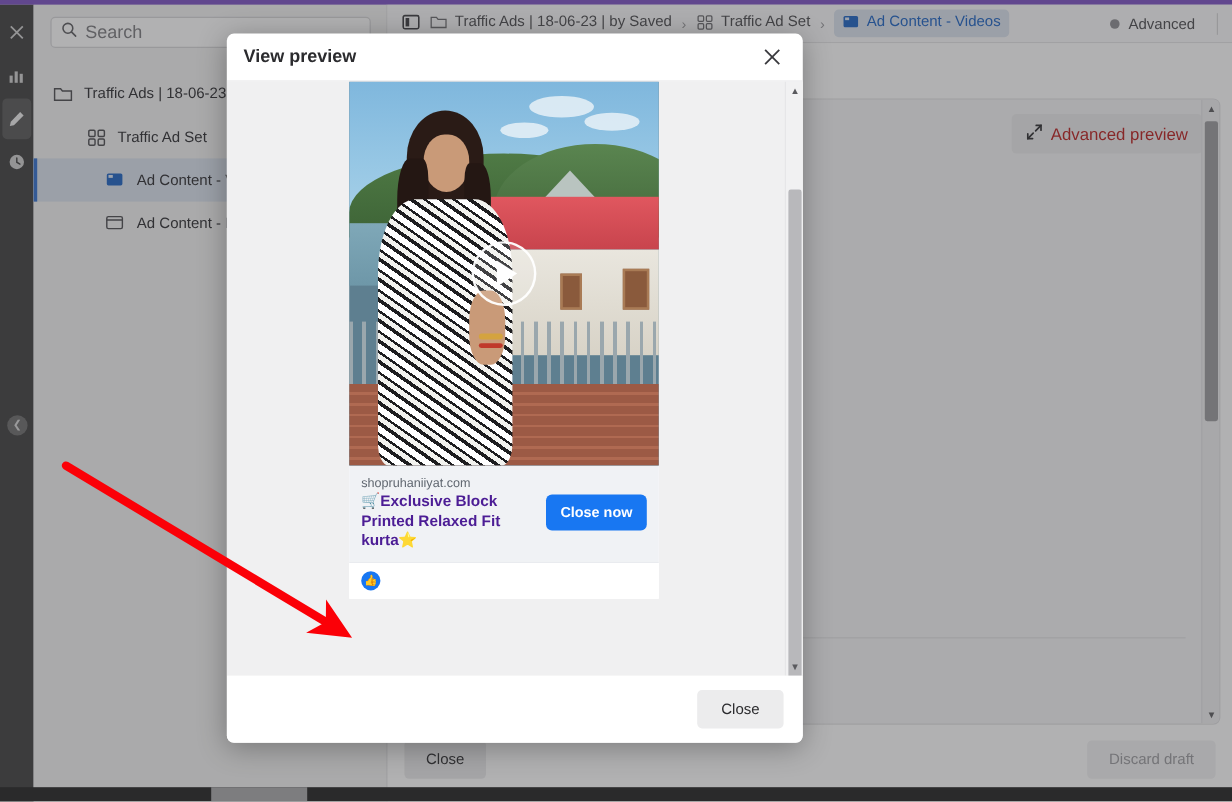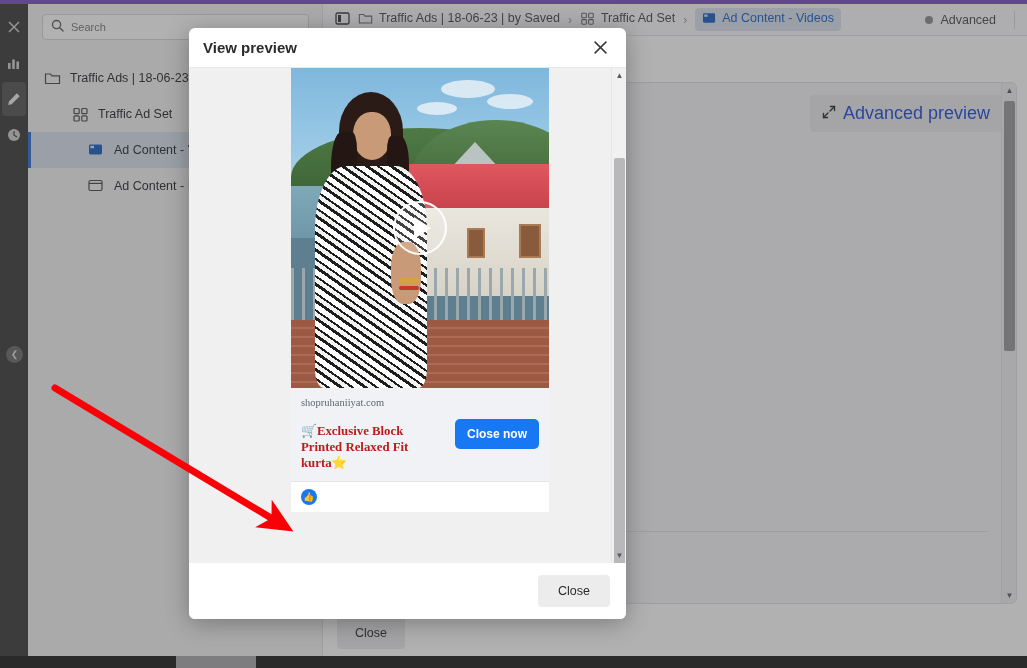--- a/index.html
+++ b/index.html
@@ -49,21 +49,21 @@
     border-right: 1px solid #e1e1e2;
   }
   .search-wrap { position: absolute; left: 14px; top: 10px; width: 267px; height: 26px; }
   .search-box {
     width: 100%; height: 100%;
     background: #ffffff; border: 1px solid #d7d7d9; border-radius: 4px;
     display: flex; align-items: center; padding: 0 8px; gap: 7px;
   }
   .search-box input {
     border: 0; outline: 0; background: transparent;
-    font-family: "Liberation Sans", sans-serif; font-size: 11px; color: #333;
+    font-family: "Liberation Sans", sans-serif; font-size: 15px; color: #333;
     width: 100%;
   }
   .search-box input::placeholder { color: #7a7a7e; }
   .tree { position: absolute; left: 0; top: 56px; width: 295px; }
   .tree-row {
     height: 36px; display: flex; align-items: center; gap: 9px;
     font-size: 12.5px; color: #2b2b2e; cursor: default;
   }
   .tree-row.lvl0 { padding-left: 16px; }
   .tree-row.lvl1 { padding-left: 44px; }
@@ -110,21 +110,21 @@
 
   .preview-panel {
     position: absolute; left: 12px; top: 78px; right: 10px; bottom: 64px;
     background: #f6f6f7; border: 1px solid #e2e2e4; border-radius: 6px;
     overflow: hidden;
   }
   .adv-btn {
     position: absolute; right: 14px; top: 12px;
     display: flex; align-items: center; gap: 7px;
     background: #ececed; border: 0; border-radius: 4px;
-    font-size: 18px; color: #1d4ed8; padding: 8px 12px; cursor: pointer;
+    font-size: 14px; color: #b91c1c; padding: 8px 12px; cursor: pointer;
     font-family: "Liberation Sans", sans-serif;
   }
   .placements { position: absolute; left: 0; top: 56px; right: 14px; bottom: 0; }
   .pl-section-title {
     font-size: 14px; font-weight: bold; color: #3a3a3e;
     padding: 0 0 10px 18px;
   }
   .thumb-grid { display: flex; gap: 14px; padding: 0 0 16px 18px; flex-wrap: wrap; }
   .thumb {
     width: 64px; height: 112px; background: #fafafa;
@@ -197,21 +197,21 @@
   }
 
   
   .dim {
     position: absolute; inset: 0; background: rgba(60,60,62,0.40);
     z-index: 40;
   }
 
   
   .modal {
-    position: absolute; left: 189px; top: 28px; width: 437px; height: 591px;
+    position: absolute; left: 189px; top: 28px; width: 480px; height: 591px;
     background: #ffffff; border-radius: 6px;
     box-shadow: 0 4px 24px rgba(0,0,0,0.30);
     z-index: 50; overflow: hidden;
     display: flex; flex-direction: column;
   }
   .modal-hdr {
     height: 40px; flex: 0 0 40px;
     display: flex; align-items: center; padding: 0 14px;
     border-bottom: 1px solid #eaeaec;
   }
@@ -309,23 +309,23 @@
   .play-tri {
     width: 0; height: 0; margin-left: 4px;
     border-left: 17px solid #ffffff;
     border-top: 11px solid transparent;
     border-bottom: 11px solid transparent;
   }
   .ad-meta {
     display: flex; align-items: center; gap: 8px;
     padding: 8px 10px 10px 10px; background: #f0f2f5;
   }
-  .ad-meta-txt { flex: 1; min-width: 0; font-family: Liberation Serif, serif; }
+  .ad-meta-txt { flex: 1; min-width: 0; }
   .ad-domain { font-size: 10.5px; color: #606770; line-height: 14px; }
-  .ad-headline { font-size: 12.8px; font-weight: bold; color: #b91c1c; line-height: 16px; margin-top: 13px; }
+  .ad-headline { font-size: 12.8px; font-weight: bold; color: #4c1d95; line-height: 16px; }
   .cta-btn {
     background: #1877f2; color: #ffffff; border: 0; border-radius: 5px;
     font-size: 12px; font-weight: bold; padding: 8px 12px; cursor: pointer;
     white-space: nowrap; font-family: "Liberation Sans", sans-serif;
   }
   .ad-reactions {
     display: flex; align-items: center; gap: 7px;
     padding: 7px 10px; border-top: 1px solid #e4e6eb; background: #fff;
   }
   .like-badge {
@@ -611,20 +611,21 @@
         </div>
       </div>
 
       <div class="guidelines">
         <a href="#">Guidelines</a><span>.</span>
       </div>
 
       <div class="page-footer">
         <button class="btn-plain">Close</button>
         <span class="footer-spacer"></span>
+        <button class="btn-plain ghost">Discard draft</button>
       </div>
     </div>
 
     <div class="bottom-strip"></div>
     <div class="bottom-strip-lite"></div>
   </div>
 
   <div class="dim"></div>
 
   <div class="modal">

